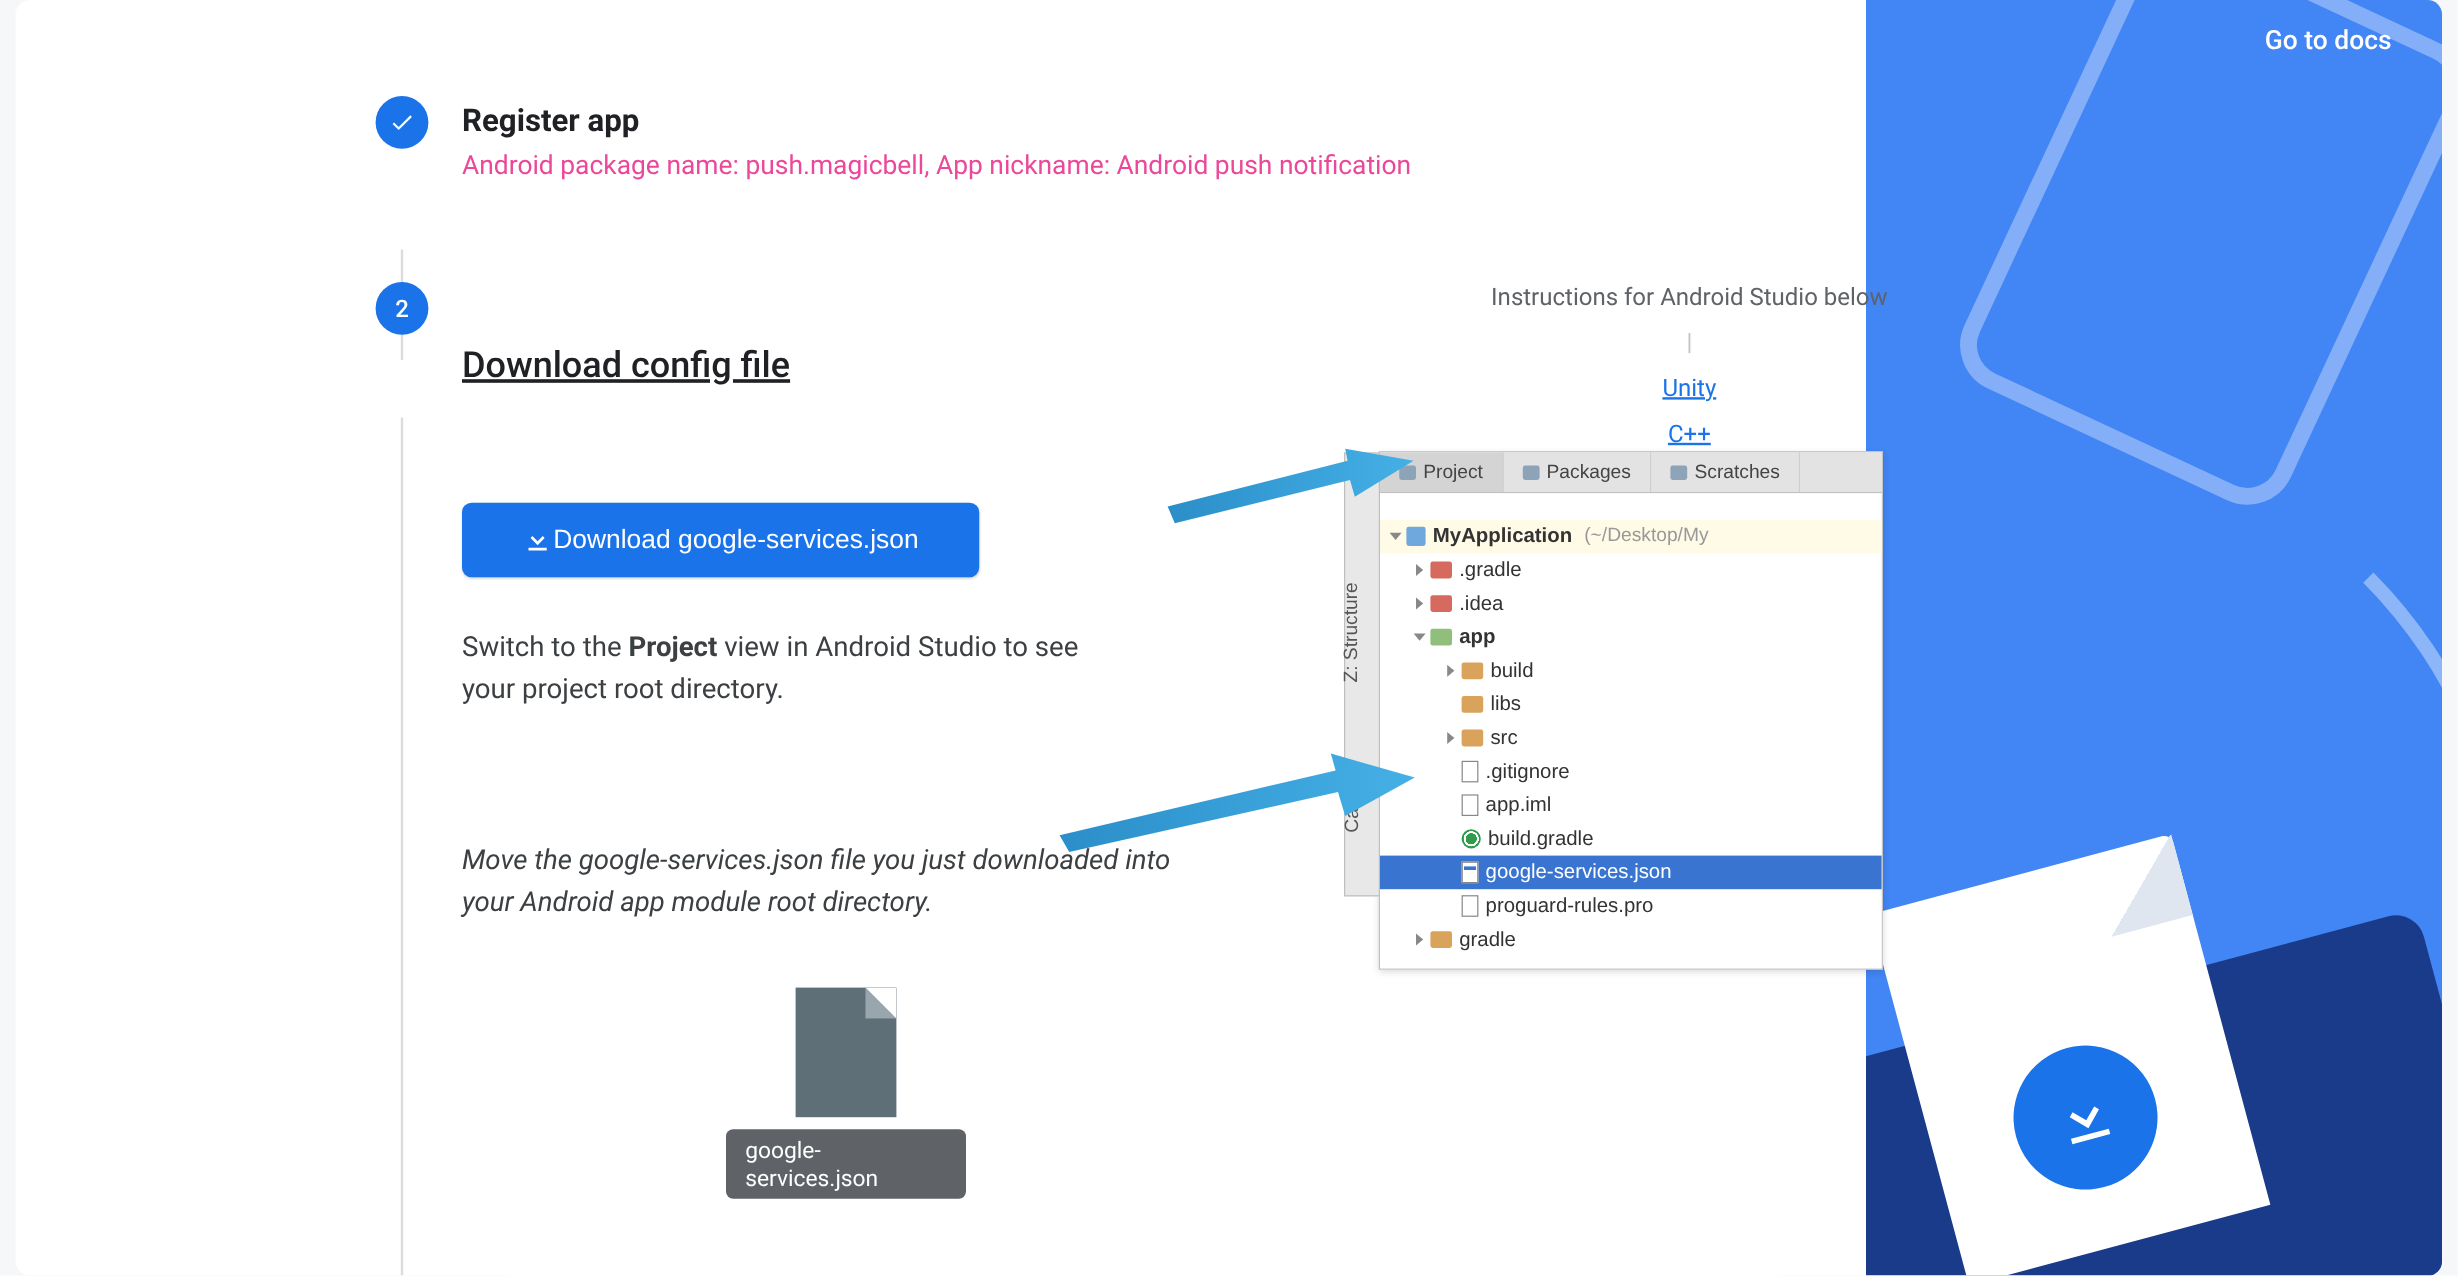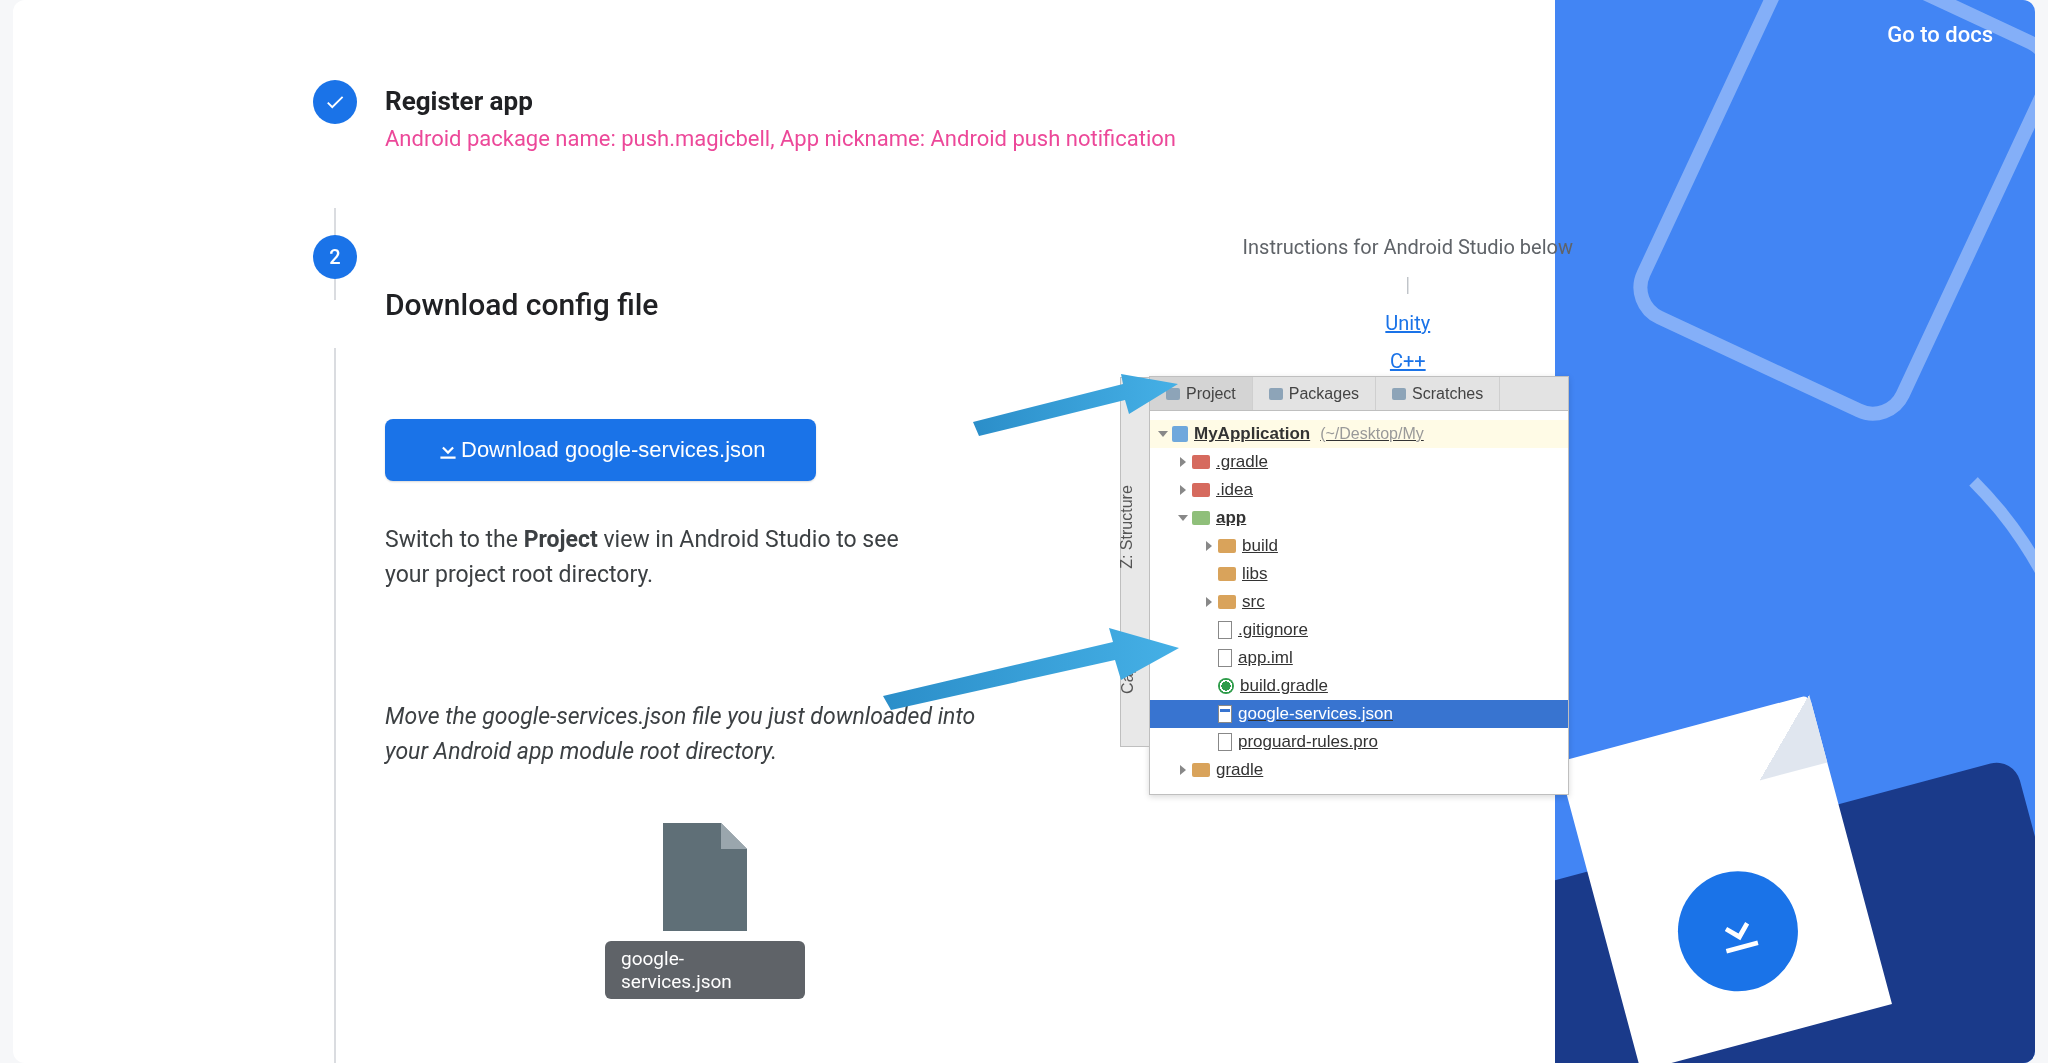--- a/index.html
+++ b/index.html
@@ -118,21 +118,21 @@
   }
   .line1 { top: 128px; height: 92px; }
   .line2 { top: 268px; height: 770px; }
 
   .step-body { flex:1; }
   .step1 .step-title { font-size: 26px; color:#202124; font-weight:700; margin-top:6px; }
   .step1 .step-sub { font-size: 22px; color:#ec4899; margin-top:10px; }
 
   .step2 { margin-top: 84px; }
   .step2-header { display:flex; align-items:center; justify-content:space-between; }
-  .step2-title { font-size: 30px; color:#202124; font-weight:500; }
+  .step2-title { font-size: 30px; color:#202124; font-weight:500;text-decoration:underline; }
   .step2-right { font-size:20px; color:#5f6368; display:flex; align-items:center; gap:14px;flex-direction:column; }
   .step2-right .divider { color:#c0c4c9; }
   .step2-right a { color:#1a73e8; text-decoration:underline; cursor:pointer; }
 
   .download-btn {
     margin-top: 46px;
     display:inline-flex; align-items:center; 
     background:#1a73e8;
     color:#fff;
     font-size:22px; font-weight:500;
@@ -190,21 +190,21 @@
     white-space:nowrap;
   }
   .ide-sidebar .rot.r1 { top: 140px; left:-36px; }
   .ide-sidebar .rot.r2 { top: 290px; left:-10px; }
 
   .ide-tabs { display:flex; background:#e3e3e3; border-bottom:1px solid #bfbfbf; height:34px; }
   .ide-tab { padding:6px 16px; font-size:16px; color:#444; display:flex; align-items:center; gap:6px; border-right:1px solid #cfcfcf; }
   .ide-tab.active { background:#d4d4d4; }
   .ide-tab .ticon { width:14px;height:12px;background:#8da4b8;border-radius:2px;display:inline-block; }
 
-  .tree { background:#fff; padding:9px 0 10px 0;text-decoration:underline; }
+  .tree { background:#fff; padding:22px 0 10px 0; }
   .trow { display:flex; align-items:center; height:28px; padding-left:10px; gap:6px; }
   .trow.sel { background:#3874d0; color:#fff; }
   .trow.hi { background:#fffbe6; }
   .indent-1 { padding-left: 30px; }
   .indent-2 { padding-left: 56px; }
   .tri { width:0;height:0;border-left:6px solid #888;border-top:5px solid transparent;border-bottom:5px solid transparent; }
   .tri.open { transform: rotate(90deg); }
   .tri.sp { visibility:hidden; }
   .fold-i { width:18px;height:14px;background:#d9a35b;border-radius:2px;display:inline-block; }
   .fold-i.red { background:#d66a5e; }

